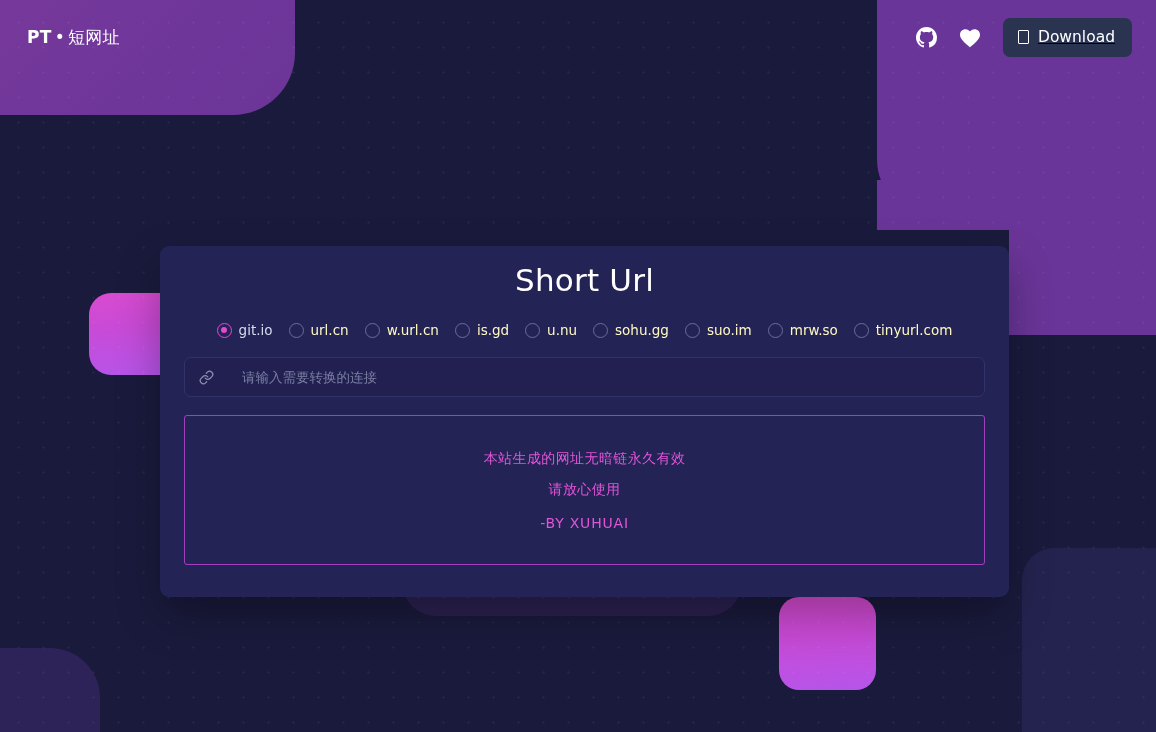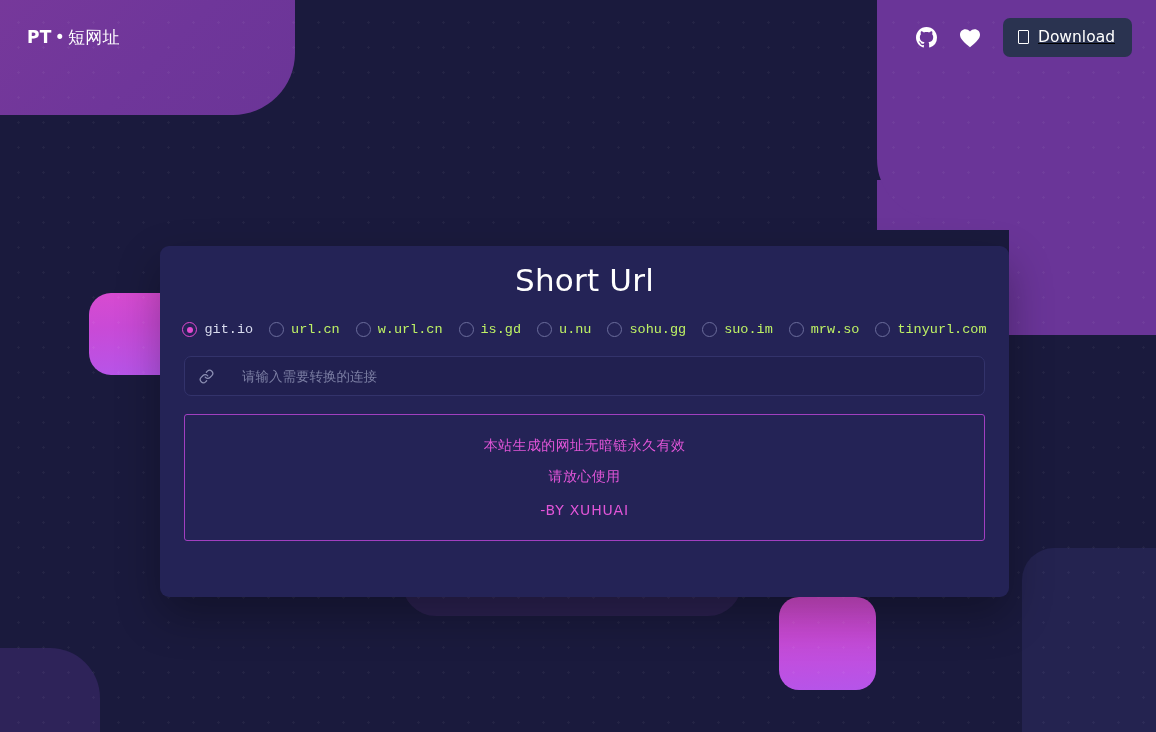--- a/index.html
+++ b/index.html
@@ -161,21 +161,20 @@
   }
 
   
   #provider-list {
     display: flex;
     justify-content: center;
     align-items: flex-end;
     gap: 16px;
     margin-top: 24px;
     padding: 0 14px;
-    font-family: Liberation Mono, monospace;
   }
   .provider {
     display: flex;
     align-items: center;
     gap: 7px;
     cursor: pointer;
     white-space: nowrap;
   }
   .radio {
     width: 15px; height: 15px;
@@ -190,21 +189,21 @@
   .provider.selected .radio::after {
     content: "";
     position: absolute;
     left: 50%; top: 50%;
     transform: translate(-50%, -50%);
     width: 6px; height: 6px;
     border-radius: 50%;
     background: #e34ad0;
   }
   .provider-label {
-    color: #bef264;
+    color: #fef9c3;
     font-size: 13.5px;
   }
   .provider.selected .provider-label { color: #d8dbee; }
 
   
   #url-row {
     margin: 19px 24px 0 24px;
     height: 40px;
     background: #212050;
     border: 1px solid #33336b;
@@ -253,21 +252,21 @@
   }
   #shorten-button {
     margin-left: auto;
     width: 340px;
     background: linear-gradient(90deg, #b857e8 0%, #c84ddc 45%, #e04ac9 100%);
   }
 
   
   #notice {
     margin: 18px 24px 16px 24px;
-    height: 127px;
+    height: 150px;
     border: 1px solid #a13fc0;
     border-radius: 3px;
     display: flex;
     flex-direction: column;
     align-items: center;
     justify-content: center;
     gap: 13px;
   }
   .notice-line {
     color: #e155d8;

